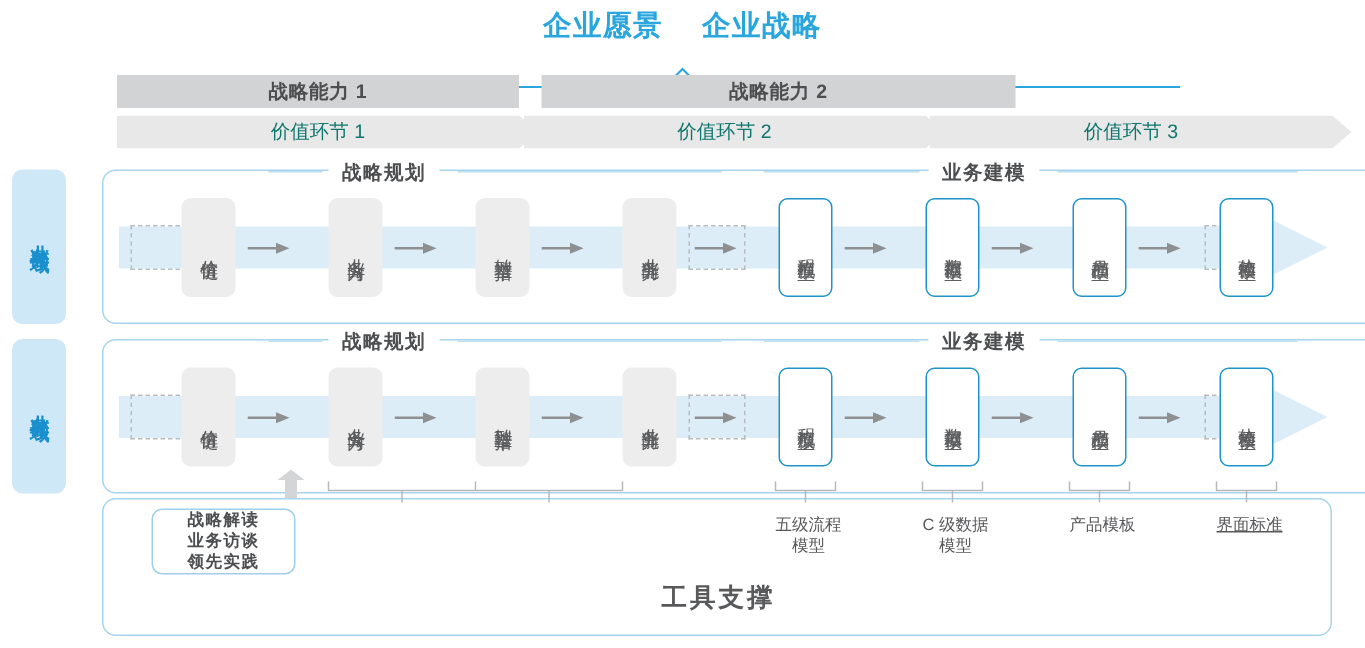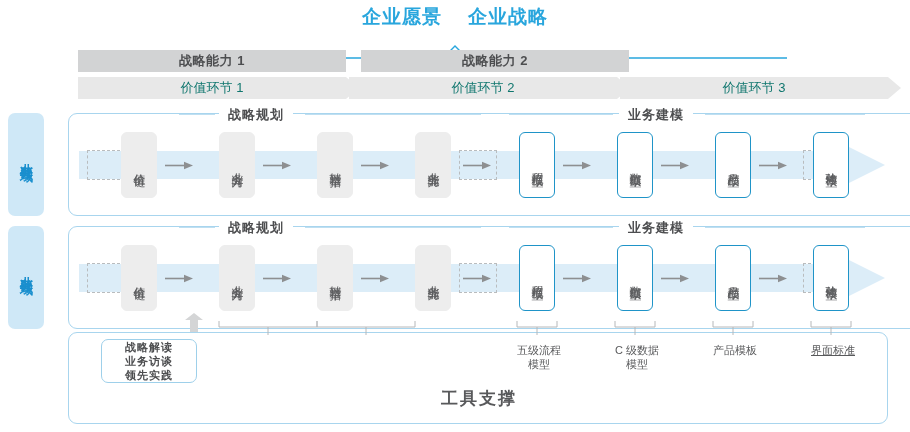--- a/index.html
+++ b/index.html
@@ -20,21 +20,21 @@
   }
   .top-line{position:absolute;left:123px;top:44px;width:664px;height:18px;}
 
   
   .cap-row{position:absolute;left:78px;top:50px;width:810px;height:22px;display:flex;gap:15px;}
   .cap-cell{
     background:#d2d3d4;color:#4d4e50;font-size:13px;font-weight:bold;
     display:flex;align-items:center;justify-content:center;letter-spacing:.5px;
   }
   .cap-1{width:268px;}
-  .cap-2{width:268px;}
+  .cap-2{width:316px;}
   .cap-3{width:268px;}
 
   
   .val-row{position:absolute;left:78px;top:77px;width:810px;height:22px;}
   .val-cell{
     position:absolute;top:0;height:22px;background:#e8e8e8;color:#0f766e;
     font-size:13px;display:flex;align-items:center;justify-content:center;
   }
   .val-1{left:0;width:281px;clip-path:polygon(0 0,268px 0,281px 11px,268px 22px,0 22px);}
   .val-2{left:271px;width:281px;clip-path:polygon(0 0,268px 0,281px 11px,268px 22px,0 22px);}

